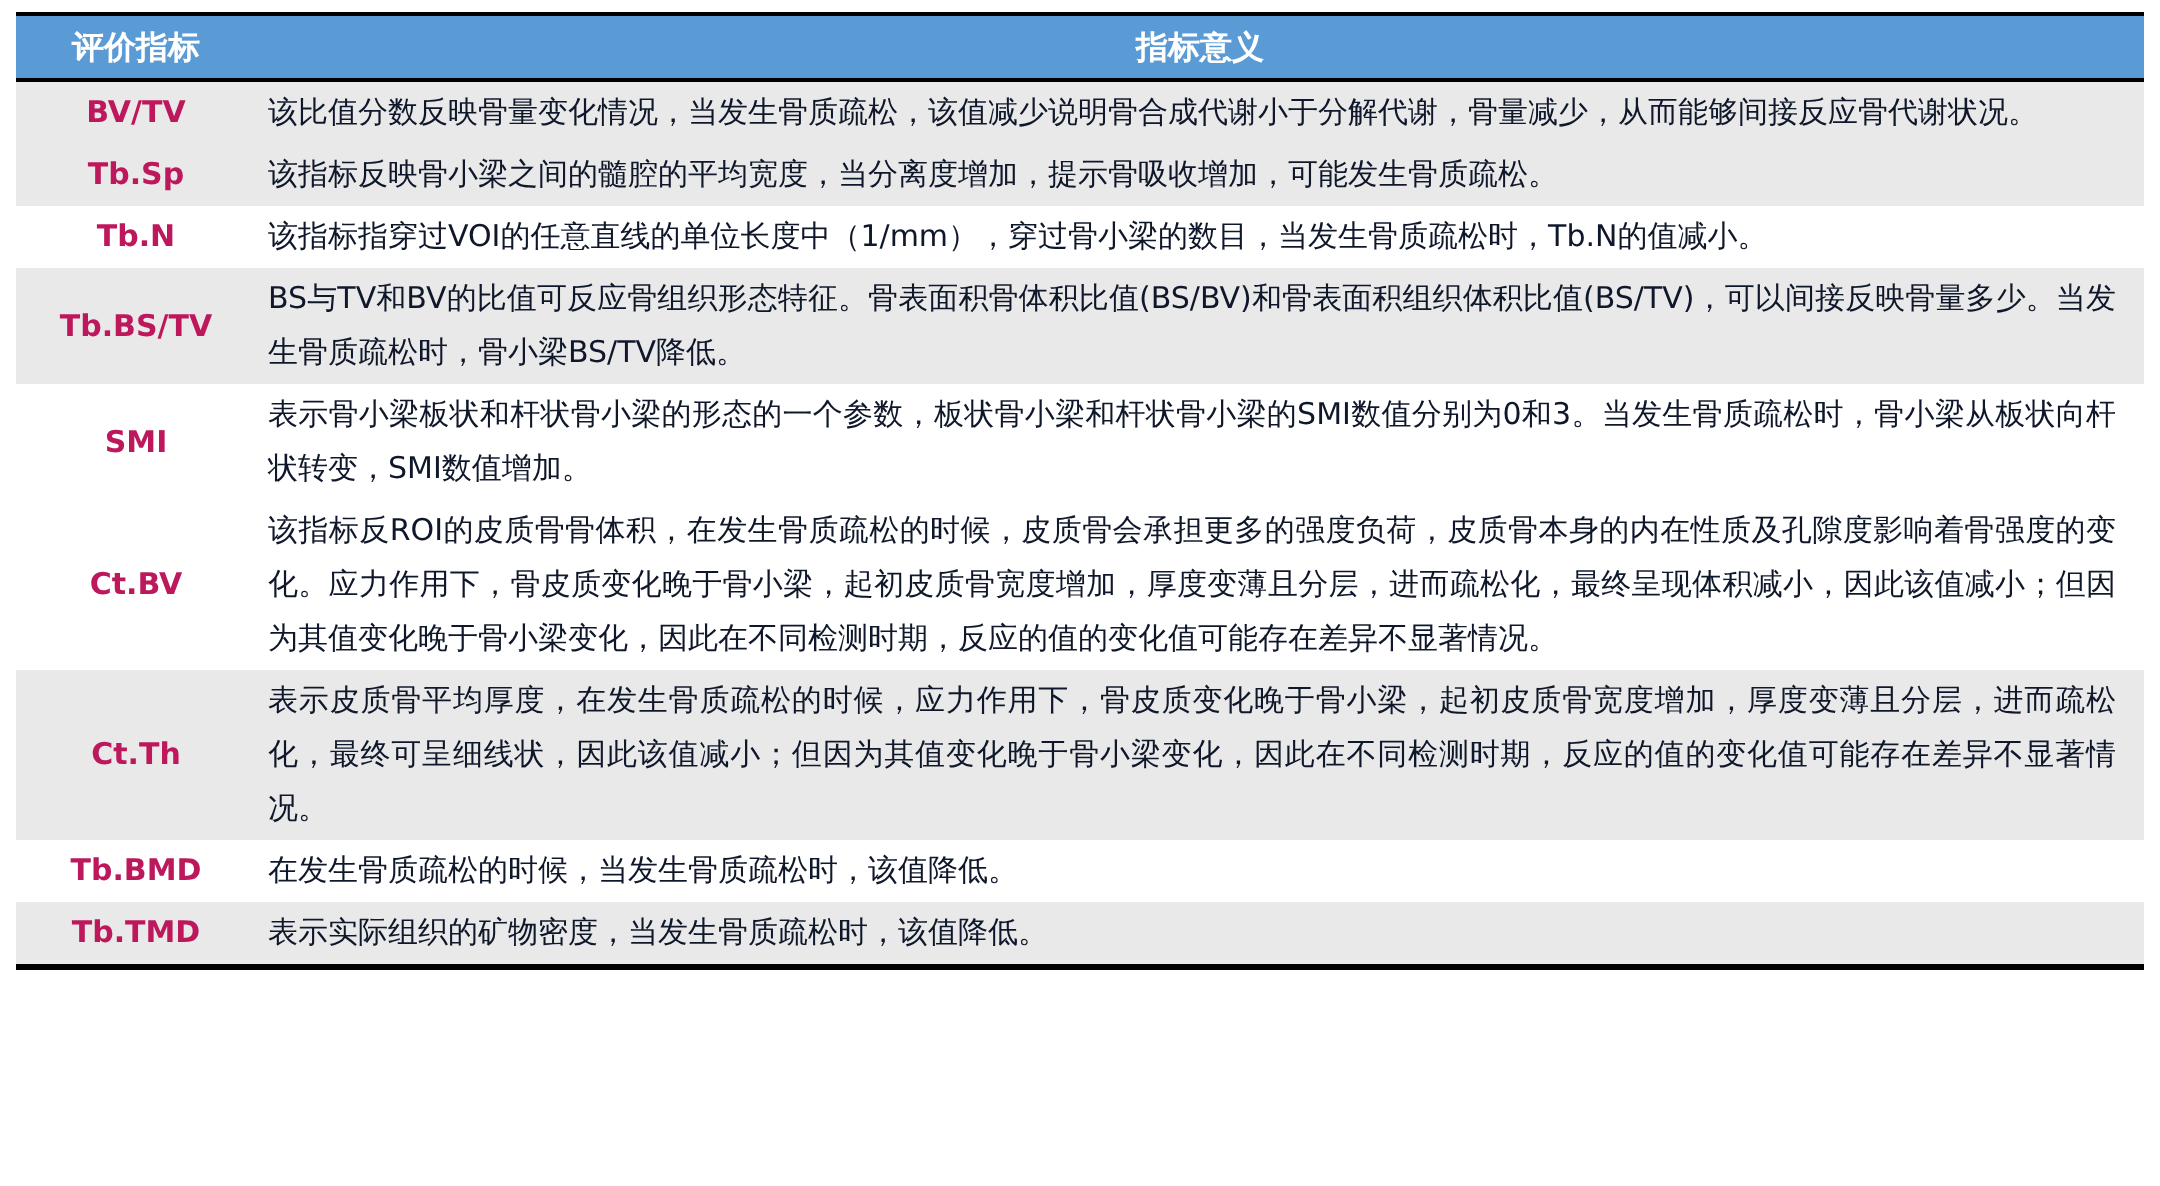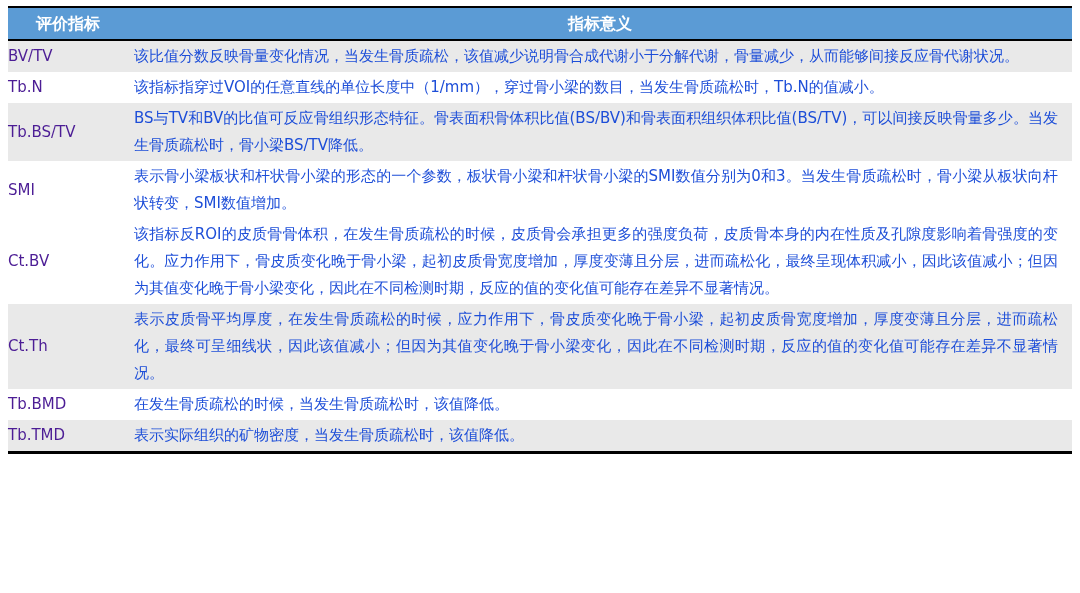--- a/index.html
+++ b/index.html
@@ -31,27 +31,28 @@
     font-weight: bold;
     padding: 6px 4px;
     line-height: 1.2;
     text-align: center;
   }
   th.col-indicator, td.col-indicator {
     width: 112px;
   }
   tbody td {
     font-size: 15px;
-    color: #1d4ed8;
+    color: #0f172a;
     vertical-align: middle;
     padding: 2px 0;
   }
   td.col-indicator {
-    font-weight: normal;
-    color: #4c1d95;
+    text-align: center;
+    font-weight: bold;
+    color: #be185d;
     line-height: 1.4;
   }
   td.col-meaning {
     text-align: justify;
     padding: 2px 14px 2px 6px;
     line-height: 1.8;
   }
   tr.alt {
     background: var(--alt-row-bg, #E9E9E9);
   }
@@ -64,20 +65,24 @@
     <thead>
       <tr>
         <th class="col-indicator">评价指标</th>
         <th class="col-meaning">指标意义</th>
       </tr>
     </thead>
     <tbody id="table-body">
         <tr class="alt">
           <td class="col-indicator">BV/TV</td>
           <td class="col-meaning">该比值分数反映骨量变化情况，当发生骨质疏松，该值减少说明骨合成代谢小于分解代谢，骨量减少，从而能够间接反应骨代谢状况。</td>
+        </tr>
+        <tr class="alt">
+          <td class="col-indicator">Tb.Sp</td>
+          <td class="col-meaning">该指标反映骨小梁之间的髓腔的平均宽度，当分离度增加，提示骨吸收增加，可能发生骨质疏松。</td>
         </tr>
         <tr>
           <td class="col-indicator">Tb.N</td>
           <td class="col-meaning">该指标指穿过VOI的任意直线的单位长度中（1/mm），穿过骨小梁的数目，当发生骨质疏松时，Tb.N的值减小。</td>
         </tr>
         <tr class="alt">
           <td class="col-indicator">Tb.BS/TV</td>
           <td class="col-meaning">BS与TV和BV的比值可反应骨组织形态特征。骨表面积骨体积比值(BS/BV)和骨表面积组织体积比值(BS/TV)，可以间接反映骨量多少。当发生骨质疏松时，骨小梁BS/TV降低。</td>
         </tr>
         <tr>

